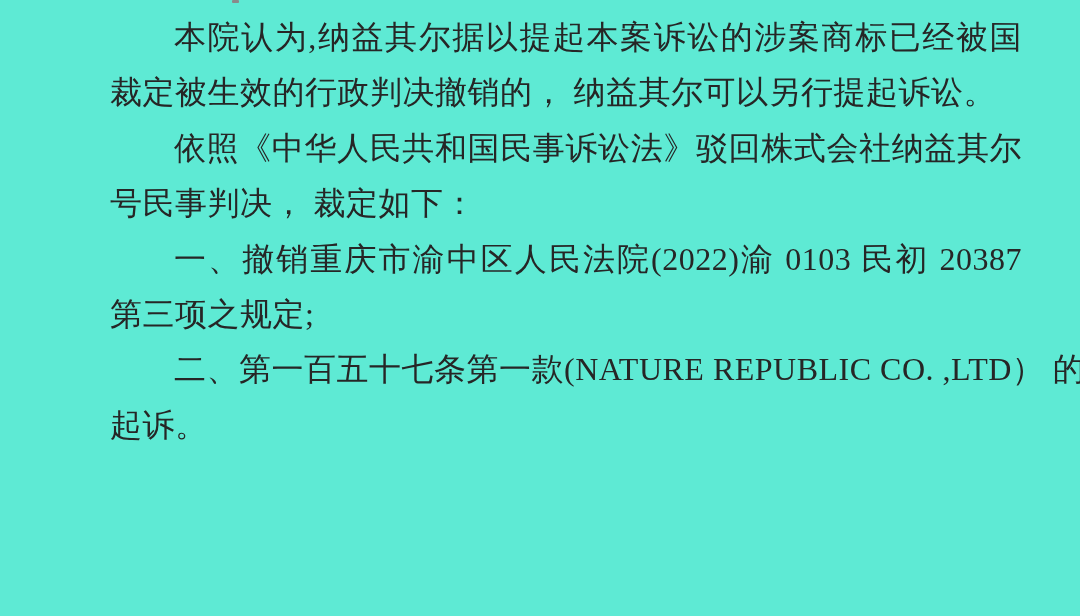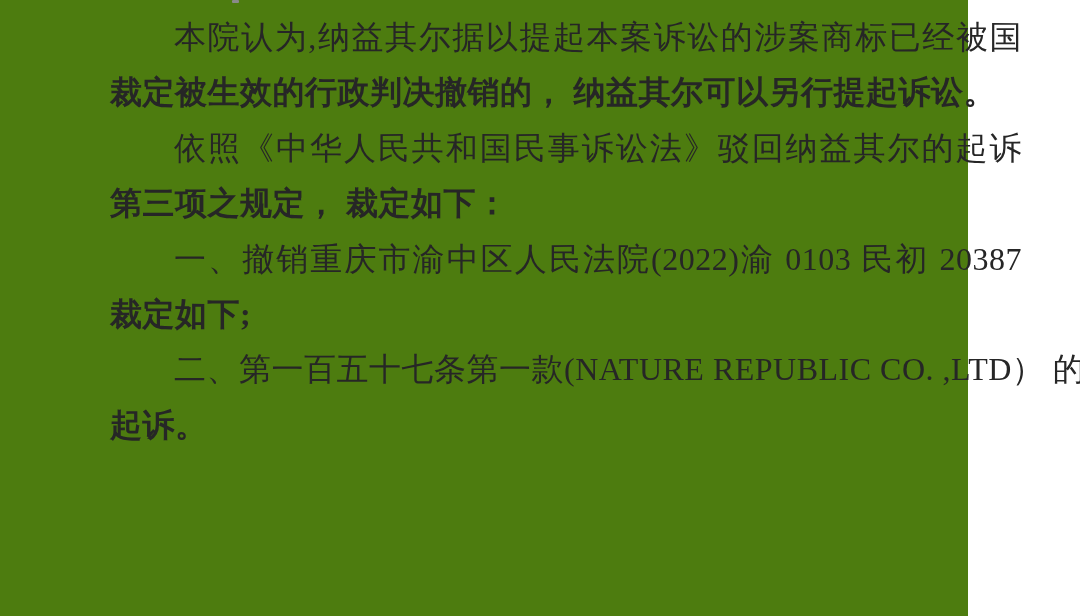--- a/index.html
+++ b/index.html
@@ -5,23 +5,23 @@
   html, body {
     margin: 0;
     padding: 0;
     width: 1080px;
     height: 616px;
     overflow: hidden;
     background: #ffffff;
   }
   .page {
     position: relative;
-    width: 968px;
+    width: 1080px;
     height: 616px;
-    background: #4d7c0f;
+    background: #5eead4;
     font-family: "Liberation Serif", "DejaVu Serif", serif;
     color: #262626;
   }
   
   .artifact {
     position: absolute;
     left: 232px;
     top: 0;
     width: 7px;
     height: 3px;
@@ -39,40 +39,39 @@
   }
   .para { margin: 0; }
   .line {
     white-space: nowrap;
     text-align: justify;
     text-align-last: justify;
   }
   .line.last {
     text-align-last: left;
     white-space: pre;
-    font-weight: bold;
   }
   .line.first { text-indent: 2em; }
 </style>
 </head>
 <body>
 
 <div class="page">
   <div class="artifact"></div>
   <main class="doc" id="doc">
       <div class="para">
         <div class="line first">本院认为,纳益其尔据以提起本案诉讼的涉案商标已经被国</div>
         <div class="line last">裁定被生效的行政判决撤销的， 纳益其尔可以另行提起诉讼。</div>
       </div>
       <div class="para">
-        <div class="line first">依照《中华人民共和国民事诉讼法》驳回纳益其尔的起诉</div>
-        <div class="line last">第三项之规定， 裁定如下：</div>
+        <div class="line first">依照《中华人民共和国民事诉讼法》驳回株式会社纳益其尔</div>
+        <div class="line last">号民事判决， 裁定如下：</div>
       </div>
       <div class="para">
         <div class="line first">一、撤销重庆市渝中区人民法院(2022)渝 0103 民初 20387</div>
-        <div class="line last">裁定如下;</div>
+        <div class="line last">第三项之规定;</div>
       </div>
       <div class="para">
         <div class="line first">二、第一百五十七条第一款(NATURE REPUBLIC CO. ,LTD） 的</div>
         <div class="line last">起诉。</div>
       </div>
     </main>
 </div>
 
 </body></html>

